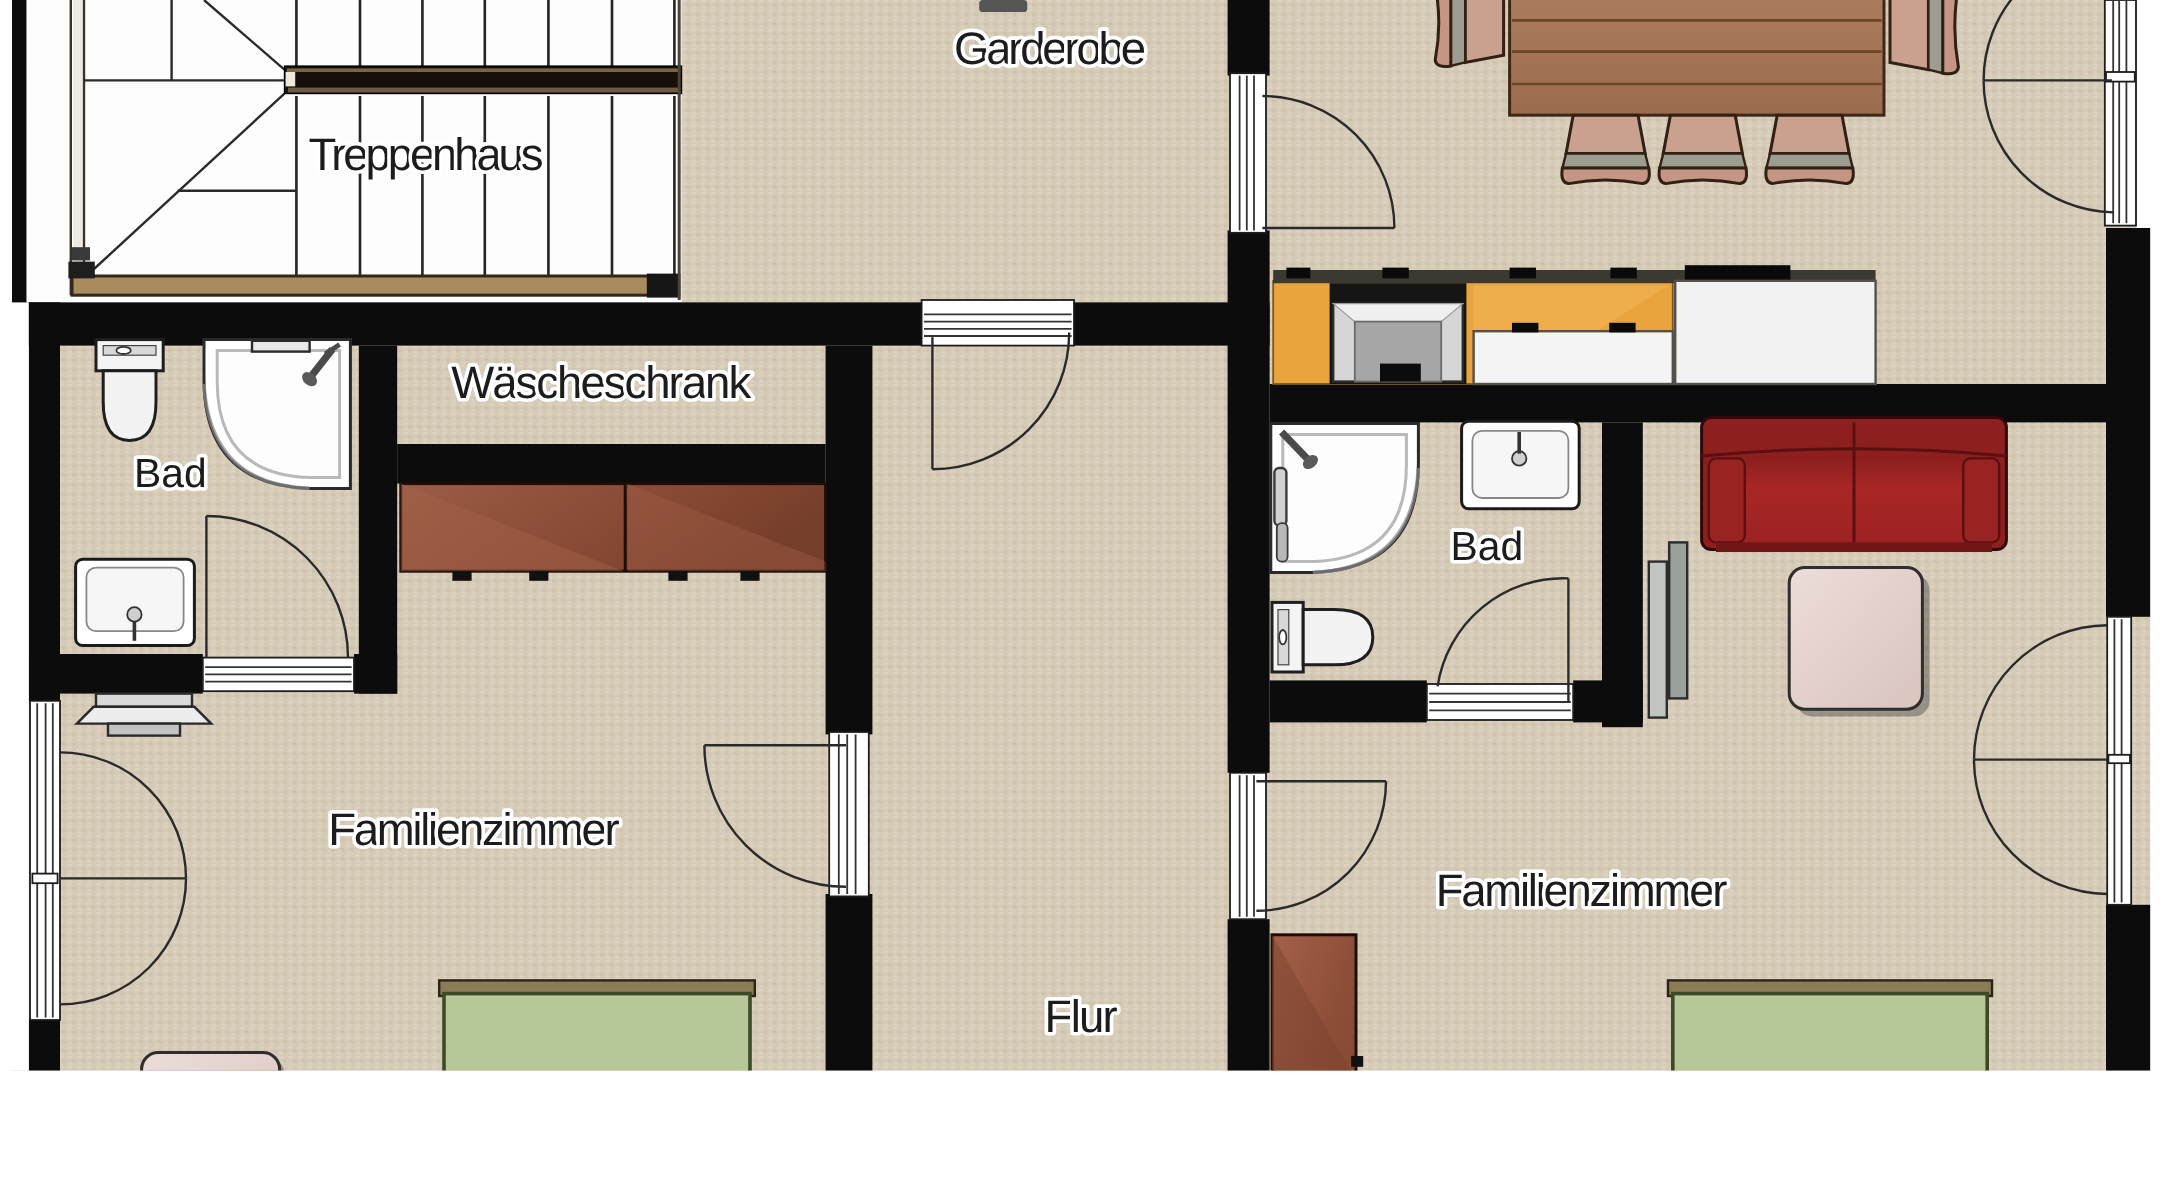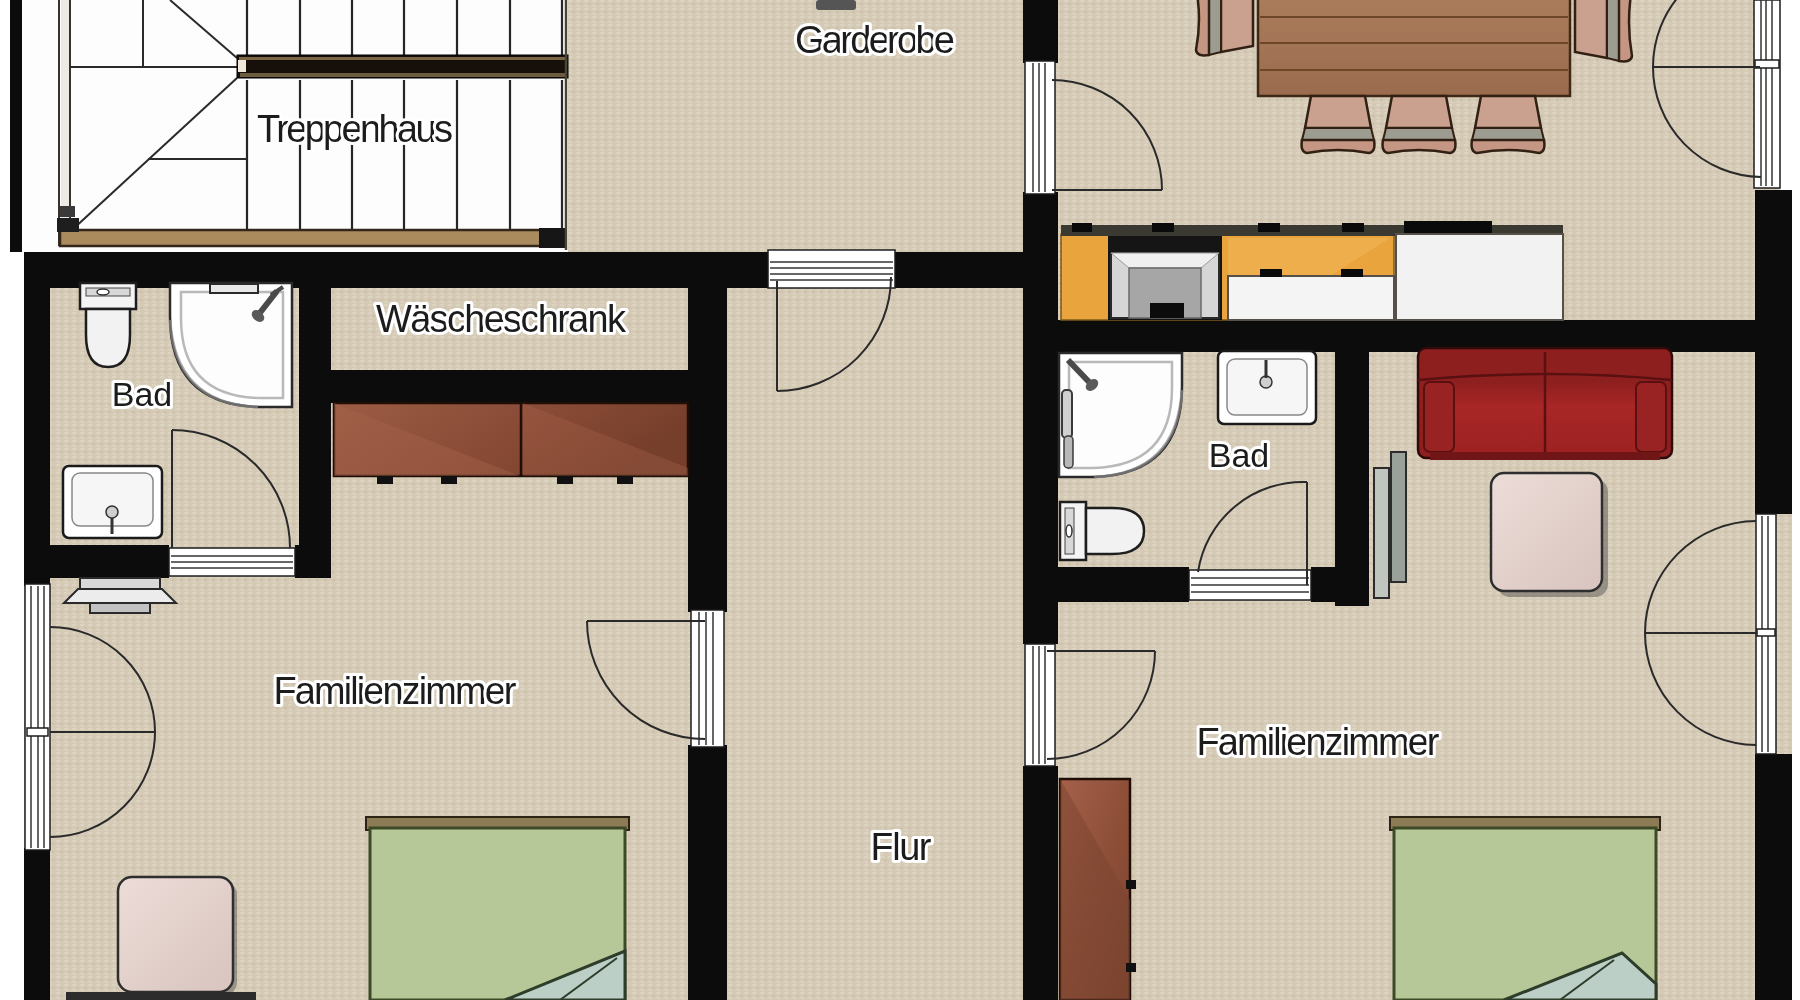--- a/index.html
+++ b/index.html
@@ -1,16 +1,16 @@
 <!DOCTYPE html>
 <html><head>
 <meta charset="utf-8">
 <style>
   html,body{margin:0;padding:0;background:#fff;}
-  #plan{width:1800px;height:1000px;position:relative;overflow:hidden;}
+  #plan{width:1800px;height:892px;position:relative;overflow:hidden;}
   svg{display:block;}
   text{font-family:"Liberation Sans", sans-serif;}
 </style>
 </head>
 <body>
 <div id="plan">
 <svg width="1800" height="1000" viewBox="0 0 1800 1000">
 <defs>
   <pattern id="tx" width="8" height="8" patternUnits="userSpaceOnUse">
     <rect width="8" height="8" fill="#d5cab6"></rect>

